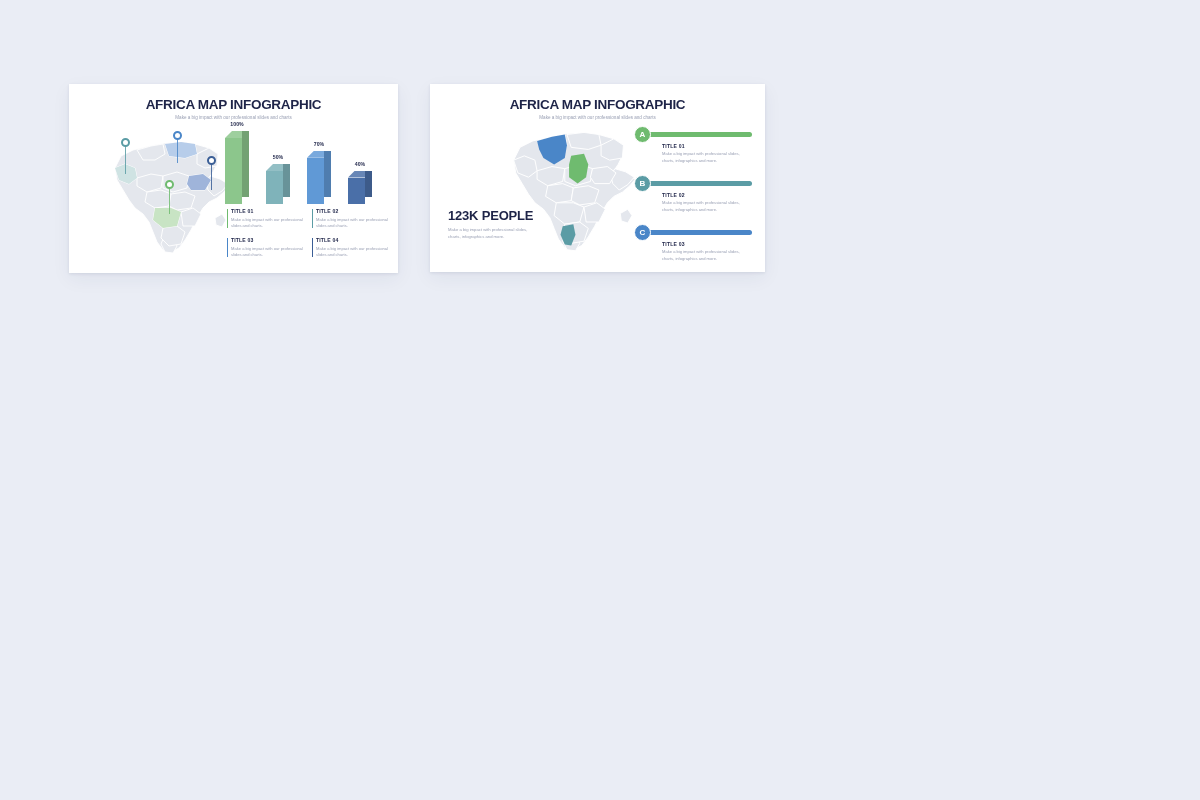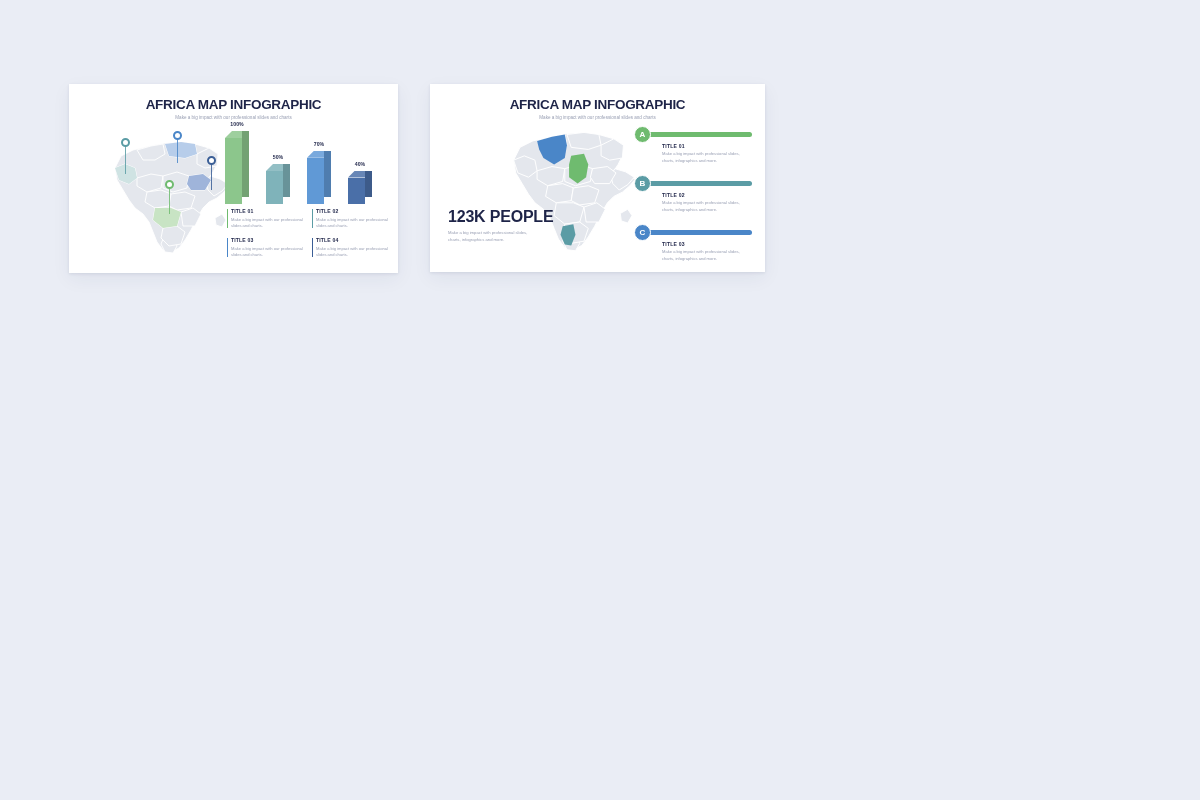--- a/index.html
+++ b/index.html
@@ -82,21 +82,21 @@
     position:absolute; left:28px; top:11px;
     font-size:5.1px; font-weight:bold; color:#1e2448; letter-spacing:.2px;
   }
   .abc-row .rd{
     position:absolute; left:28px; top:19px;
     font-size:4.1px; color:#9aa0b4; line-height:1.6; width:86px;
   }
 
   
   .stat{ position:absolute; }
-  .stat .sv{ font-size:16px; font-weight:bold; color:#1e2448; letter-spacing:-0.2px; }
+  .stat .sv{ font-size:13px; font-weight:bold; color:#1e2448; letter-spacing:-0.2px; }
   .stat .sd{ font-size:4.2px; color:#9aa0b4; line-height:1.6; margin-top:4px; width:80px; }
 </style>
 </head>
 <body>
 
 <div class="canvas">
 
   <div class="slide" id="slide-1">
     <div class="slide-title">AFRICA MAP INFOGRAPHIC</div>
     <div class="slide-sub">Make a big impact with our professional slides and charts</div>

